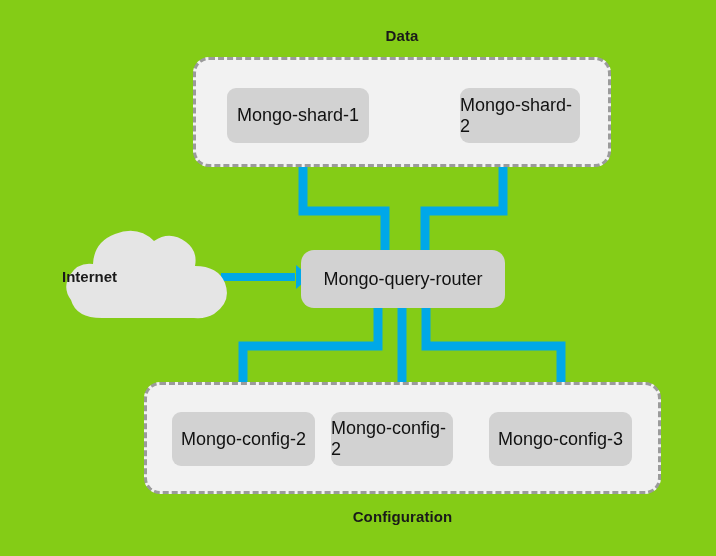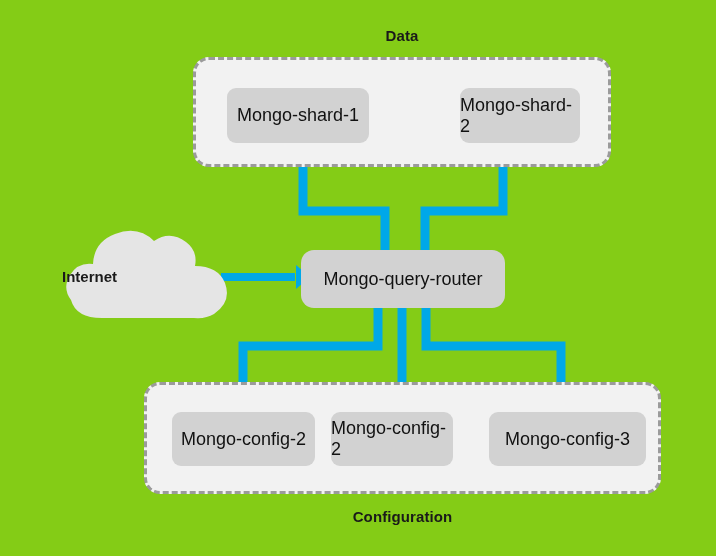--- a/index.html
+++ b/index.html
@@ -75,21 +75,21 @@
     justify-content: center;
     font-size: 18px;
     color: #111111;
     box-sizing: border-box;
   }
   #node-shard-1 { left: 227px; top: 88px;  width: 142px; height: 55px; }
   #node-shard-2 { left: 460px; top: 88px;  width: 120px; height: 55px; }
   #node-router  { left: 301px; top: 250px; width: 204px; height: 58px; border-radius: 13px; }
   #node-config-1{ left: 172px; top: 412px; width: 143px; height: 54px; }
   #node-config-2{ left: 331px; top: 412px; width: 122px; height: 54px; }
-  #node-config-3{ left: 489px; top: 412px; width: 157px; height: 54px; }
+  #node-config-3{ left: 489px; top: 412px; width: 143px; height: 54px; }
 
   
   #cloud-internet {
     position: absolute;
     left: 62px;
     top: 228px;
     width: 167px;
     height: 92px;
   }
   #cloud-label {

